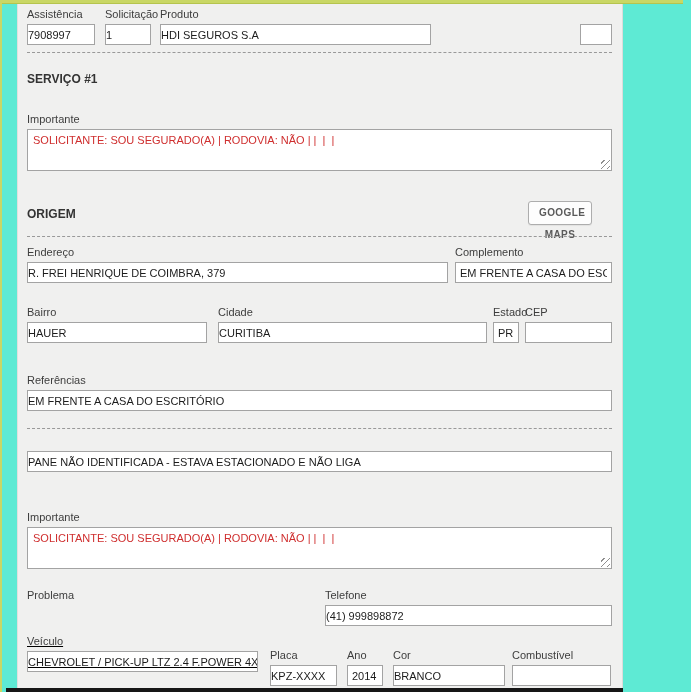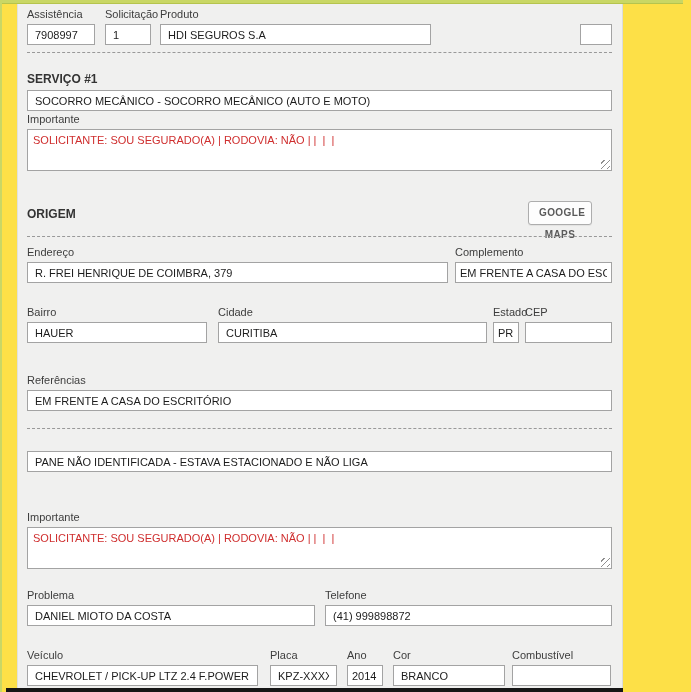--- a/index.html
+++ b/index.html
@@ -1,28 +1,28 @@
 <!DOCTYPE html>
 <html><head>
 <meta charset="utf-8">
 <style>
   html,body{margin:0;padding:0;background:#fff;}
-  .page{position:relative;width:691px;height:692px;background:#fde047;overflow:hidden;
+  .page{position:relative;width:691px;height:692px;background:#5eead4;overflow:hidden;
         font-family:"Liberation Sans",sans-serif;}
   .top-accent{position:absolute;left:0;top:0;width:683px;height:4px;
         background:#c9d765;border-bottom:1px solid #b5c44e;box-sizing:border-box;}
   .left-accent{position:absolute;left:0;top:0;width:2px;height:692px;background:#c9d765;}
   .panel{position:absolute;left:17px;top:4px;width:606px;height:688px;
         background:#f0f0ef;border-left:1px solid #e0e0df;border-right:1px solid #dcdcdb;box-sizing:border-box;}
   .bottom-bar{position:absolute;left:6px;top:688px;width:617px;height:4px;background:#161616;}
 
   .fg{position:absolute;}
   .fg label{display:block;font-size:11px;color:#3d3d3d;margin-bottom:3px;line-height:13px;white-space:nowrap;}
   .fg input{display:block;width:100%;height:21px;box-sizing:border-box;border:1px solid #a3a3a3;
-        background:#fff;padding:0 7px;font-family:"Liberation Sans",sans-serif;
+        background:#fff;padding:0 0;font-family:"Liberation Sans",sans-serif;
         font-size:11px;color:#1c1c1c;border-radius:0;}
   .fg input.tight{padding:0 4px;}
   .ta-wrap{position:relative;}
   .fg textarea{display:block;width:100%;height:42px;box-sizing:border-box;border:1px solid #a3a3a3;
         background:#fff;padding:4px 5px;font-family:"Liberation Sans",sans-serif;
         font-size:11px;resize:none;overflow:hidden;border-radius:0;}
   .fg textarea.red{color:#cf2e2e;}
   .resize-handle{position:absolute;right:2px;bottom:2px;width:9px;height:9px;pointer-events:none;
         background:repeating-linear-gradient(135deg,transparent 0 2px,#8f8f8f 2px 3px,transparent 3px 4px);}
   .section-title{position:absolute;font-size:12px;font-weight:bold;color:#333;white-space:nowrap;}
@@ -52,23 +52,20 @@
     <input type="text" value="HDI SEGUROS S.A" style="">
   </div>
   <div class="fg" style="left:580px;top:8px;width:32px;">
     <label>&nbsp;</label>
     <input type="text" class="tight" value="" style="">
   </div>
 
   <div class="dashed" style="left:27px;top:52px;width:585px;"></div>
 
   <div class="section-title" style="left:27px;top:72px;">SERVIÇO #1</div>
-  <div class="fg" style="left:27px;top:90px;width:585px;">
-    <input type="text" value="SOCORRO MECÂNICO - SOCORRO MECÂNICO (AUTO E MOTO)" style="">
-  </div>
   <div class="fg" style="left:27px;top:113px;width:585px;">
     <label>Importante</label>
     <div class="ta-wrap">
       <textarea class="red" style="">SOLICITANTE: SOU SEGURADO(A) | RODOVIA: NÃO | |  |  |</textarea>
       <span class="resize-handle"></span>
     </div>
   </div>
 
   <div class="section-title" style="left:27px;top:207px;">ORIGEM</div>
   <button class="maps-btn" style="left:528px;top:201px;width:64px;">GOOGLE MAPS</button>
@@ -115,28 +112,27 @@
   <div class="fg" style="left:27px;top:511px;width:585px;">
     <label>Importante</label>
     <div class="ta-wrap">
       <textarea class="red" style="">SOLICITANTE: SOU SEGURADO(A) | RODOVIA: NÃO | |  |  |</textarea>
       <span class="resize-handle"></span>
     </div>
   </div>
 
   <div class="fg" style="left:27px;top:589px;width:288px;">
     <label>Problema</label>
-    <input type="text" value="DANIEL MIOTO DA COSTA" style="">
   </div>
   <div class="fg" style="left:325px;top:589px;width:287px;">
     <label>Telefone</label>
     <input type="text" value="(41) 999898872" style="">
   </div>
 
-  <div class="fg" style="left:27px;top:649px;width:231px;">
+  <div class="fg" style="left:27px;top:635px;width:231px;text-decoration:underline;">
     <label>Veículo</label>
     <input type="text" value="CHEVROLET / PICK-UP LTZ 2.4 F.POWER 4X2 CD" style="">
   </div>
   <div class="fg" style="left:270px;top:649px;width:67px;">
     <label>Placa</label>
     <input type="text" value="KPZ-XXXX" style="">
   </div>
   <div class="fg" style="left:347px;top:649px;width:36px;">
     <label>Ano</label>
     <input type="text" class="tight" value="2014" style="">

